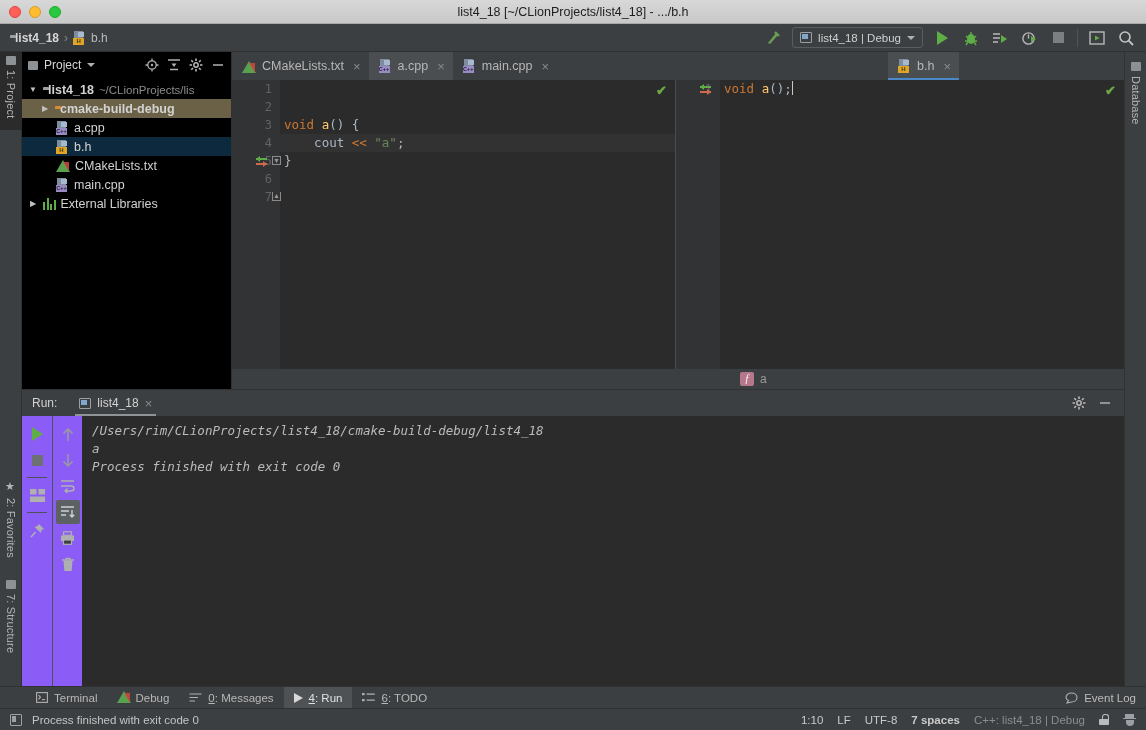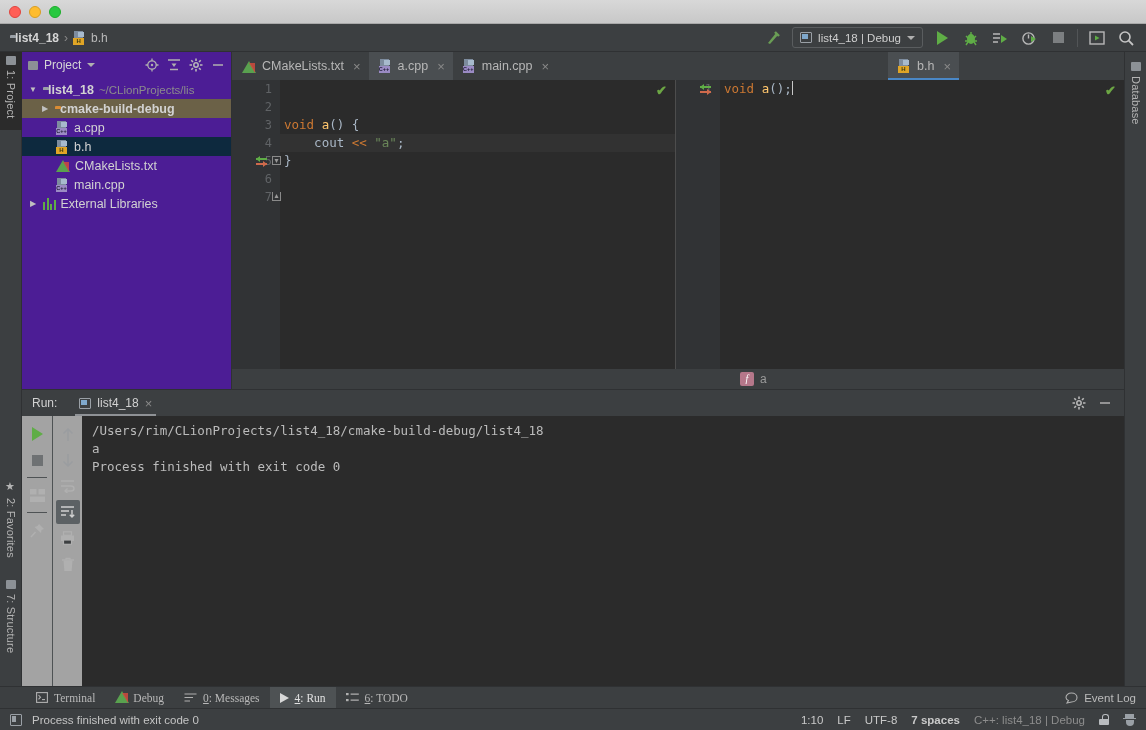--- a/index.html
+++ b/index.html
@@ -95,21 +95,21 @@
 
   
   .rightstrip {
     position:absolute; right:0; top:52px; width:22px; height:634px;
     background:#3c3f41; border-left:1px solid #2f3133;
   }
 
   
   .project {
     position:absolute; left:22px; top:52px; width:210px; height:337px;
-    background:#4c1d95; border-right:1px solid #2f3133;
+    background:#000000; border-right:1px solid #2f3133;
   }
   .proj-head { height:26px; display:flex; align-items:center; gap:7px; padding:0 6px; }
   .proj-title { display:flex; align-items:center; gap:6px; font-size:12px; color:#d5d5d5; }
   .proj-head-icons { margin-left:auto; display:flex; align-items:center; gap:8px; }
   .tree { padding-top:2px; font-size:12.5px; }
   .row { height:19px; display:flex; align-items:center; gap:5px; padding-left:6px; white-space:nowrap; }
   .row.hover { background:#6b6147; }
   .row.sel { background:#0d293e; }
   .row .arrow { width:10px; color:#c0c0c0; font-size:8px; text-align:center; flex:none; }
   .row .lbl { color:#d2d2d2; }
@@ -193,37 +193,37 @@
   .runpanel {
     position:absolute; left:22px; top:389px; width:1102px; height:297px; background:#3c3f41;
     border-top:1px solid #2f3133;
   }
   .run-head { height:26px; display:flex; align-items:center; gap:18px; padding-left:10px; position:relative; }
   .run-label { font-size:12px; color:#d2d2d2; }
   .run-tab { display:flex; align-items:center; gap:6px; font-size:12px; color:#d2d2d2; position:relative; height:26px; padding:0 4px; }
   .run-tab::after { content:""; position:absolute; left:0; right:0; bottom:0; height:2.5px; background:#8f9296; }
   .run-head-right { margin-left:auto; display:flex; align-items:center; gap:12px; padding-right:12px; }
 
-  .run-body { position:absolute; left:0; top:26px; right:0; bottom:0; display:flex; background:#a3a3a3; }
+  .run-body { position:absolute; left:0; top:26px; right:0; bottom:0; display:flex; background:#8b5cf6;font-style:italic; }
   .run-tools { width:30px; display:flex; flex-direction:column; align-items:center; padding-top:6px; gap:2px; }
   .run-tools2 { width:30px; display:flex; flex-direction:column; align-items:center; padding-top:6px; gap:2px; border-left:1px solid #4e5254; }
   .tool { width:24px; height:24px; display:flex; align-items:center; justify-content:center; border-radius:2px; }
   .tool.on { background:#5c6164; }
   .hr-sep { width:20px; height:1px; background:#4e5254; margin:3px 0; }
   .console {
     flex:1; background:#2b2b2b; padding:6px 0 0 10px;
     font-family:"DejaVu Sans Mono", monospace; font-size:12.5px; color:#bbbbbb; line-height:18px;
   }
 
   
   .bottombar {
     position:absolute; left:0; top:686px; width:1146px; height:22px;
     background:#3c3f41; border-top:1px solid #2f3133; display:flex; align-items:center;
   }
-  .btab { display:flex; align-items:center; gap:6px; font-size:11.5px; color:#b8b8b8; height:22px; padding:0 10px;font-family:Liberation Serif, serif; }
+  .btab { display:flex; align-items:center; gap:6px; font-size:11.5px; color:#b8b8b8; height:22px; padding:0 10px; }
   .btab.sel { background:#4e5254; color:#e0e0e0; }
   .btab .u { text-decoration:underline; }
   .bottom-right { margin-left:auto; display:flex; align-items:center; gap:6px; padding-right:10px; font-size:11.5px; }
 
   
   .statusbar {
     position:absolute; left:0; top:708px; width:1146px; height:22px;
     background:#3c3f41; border-top:1px solid #2f3133; display:flex; align-items:center;
   }
   .sb-ic { width:12px; height:12px; border:1.4px solid #9aa0a6; border-radius:1px; margin-left:10px; position:relative; }
@@ -245,20 +245,21 @@
 <body>
 
 <div class="app">
 
   <div class="titlebar">
     <div class="lights">
       <div class="light red"></div>
       <div class="light yellow"></div>
       <div class="light green"></div>
     </div>
+    <div class="title-text">list4_18 [~/CLionProjects/list4_18] - .../b.h</div>
   </div>
 
   <div class="navbar">
     <div class="crumbs">
       <div class="crumb">
         <span class="ico"><span class="folder-ic"></span></span>
         <span>list4_18</span>
       </div>
       <span class="crumb-sep">›</span>
       <div class="crumb plain">

